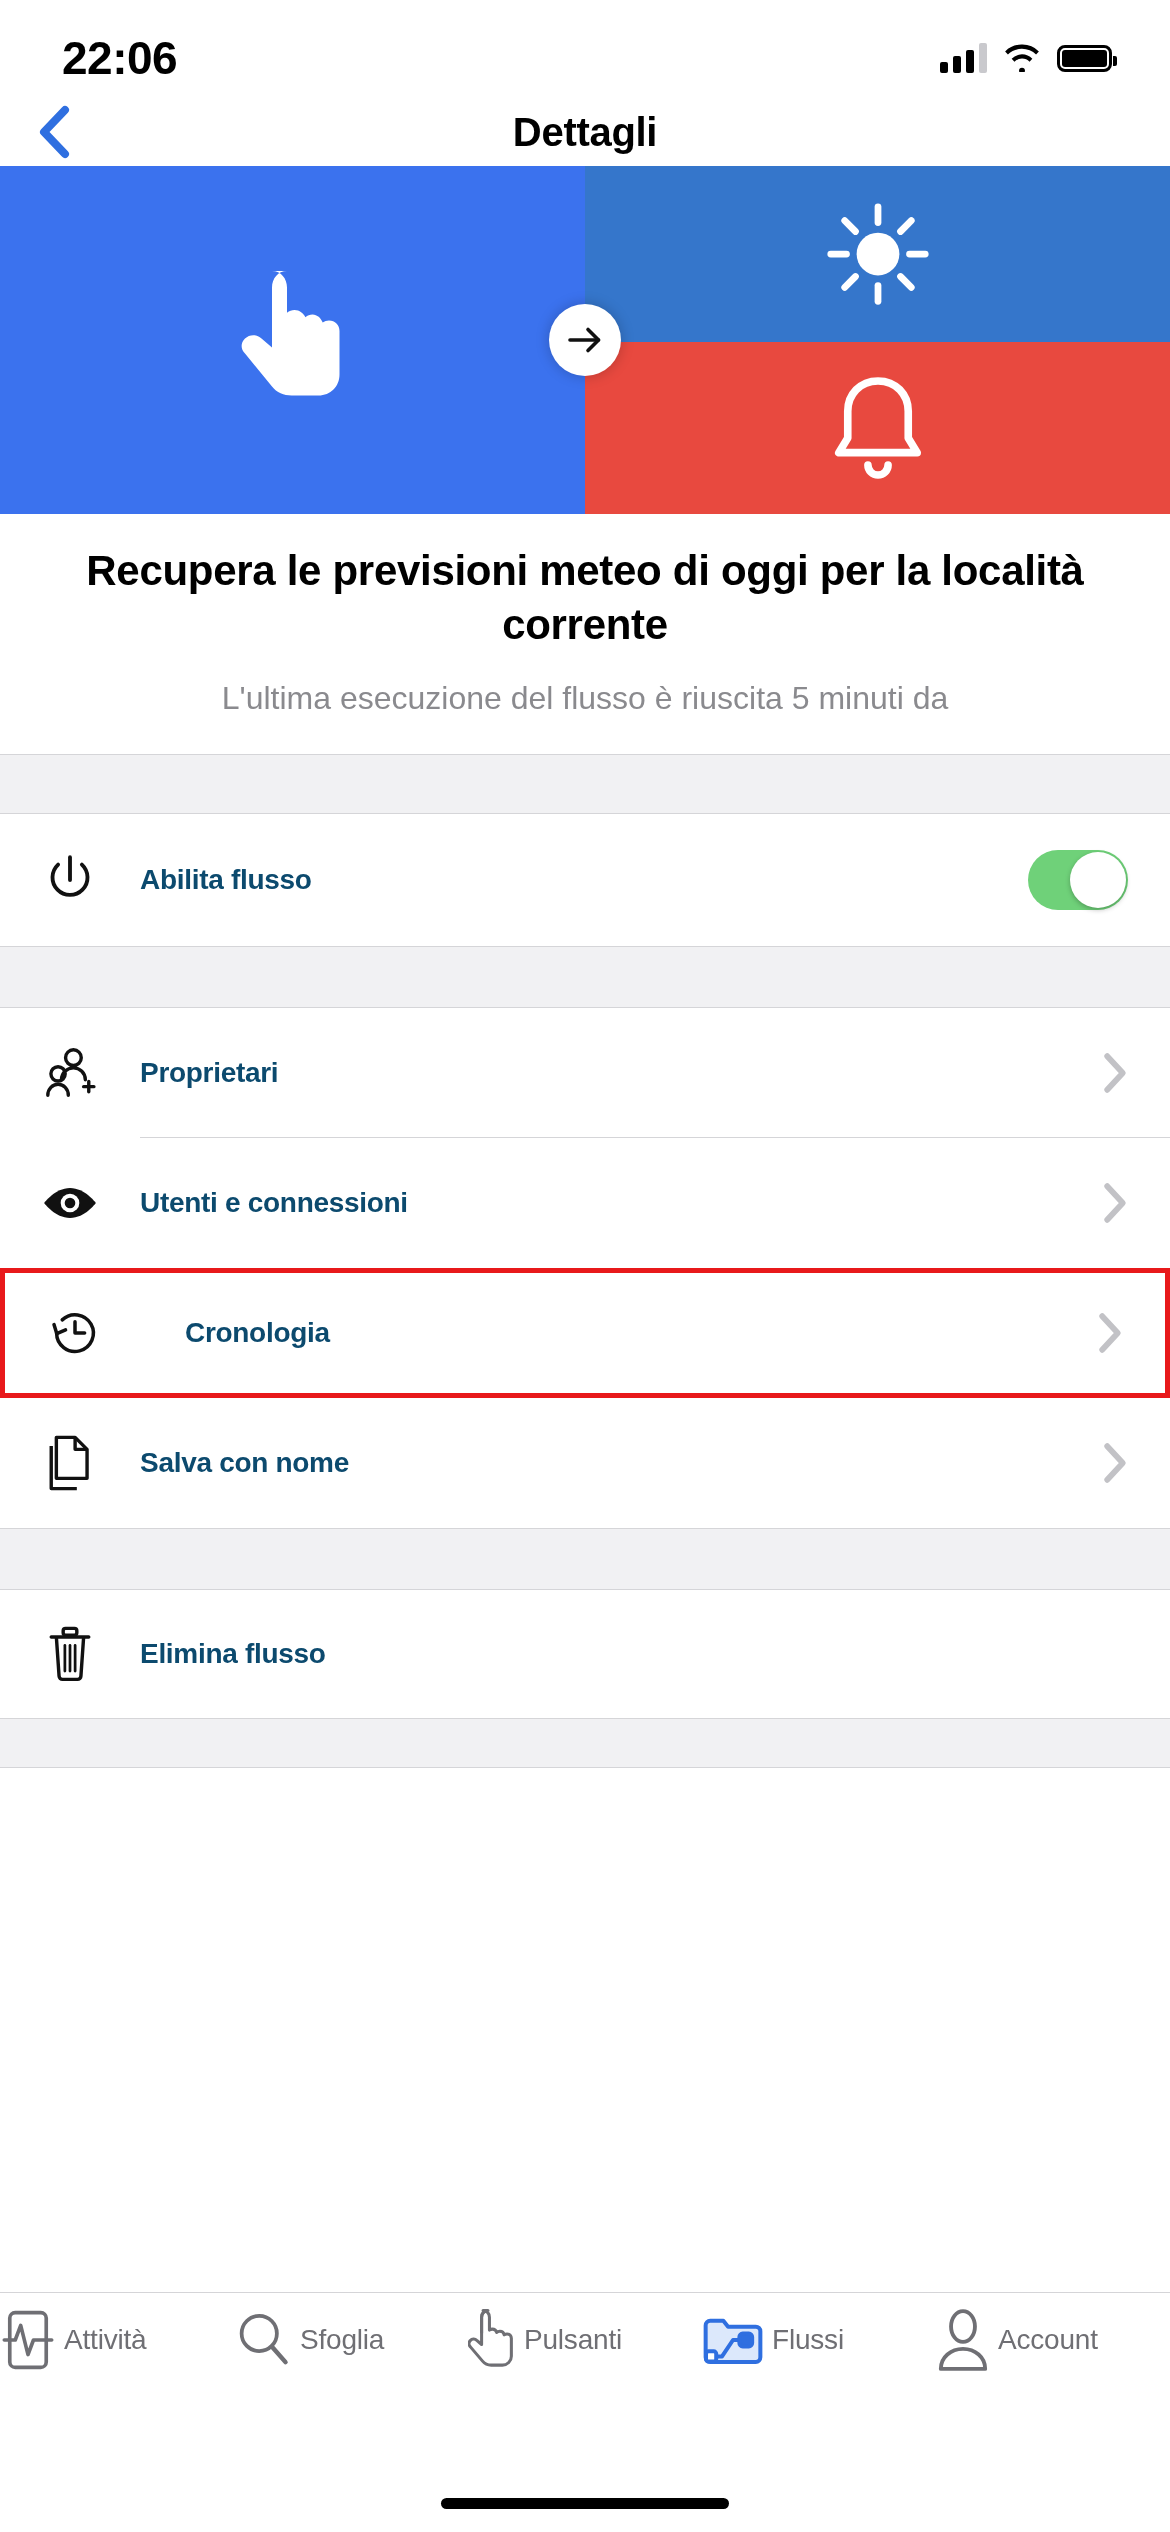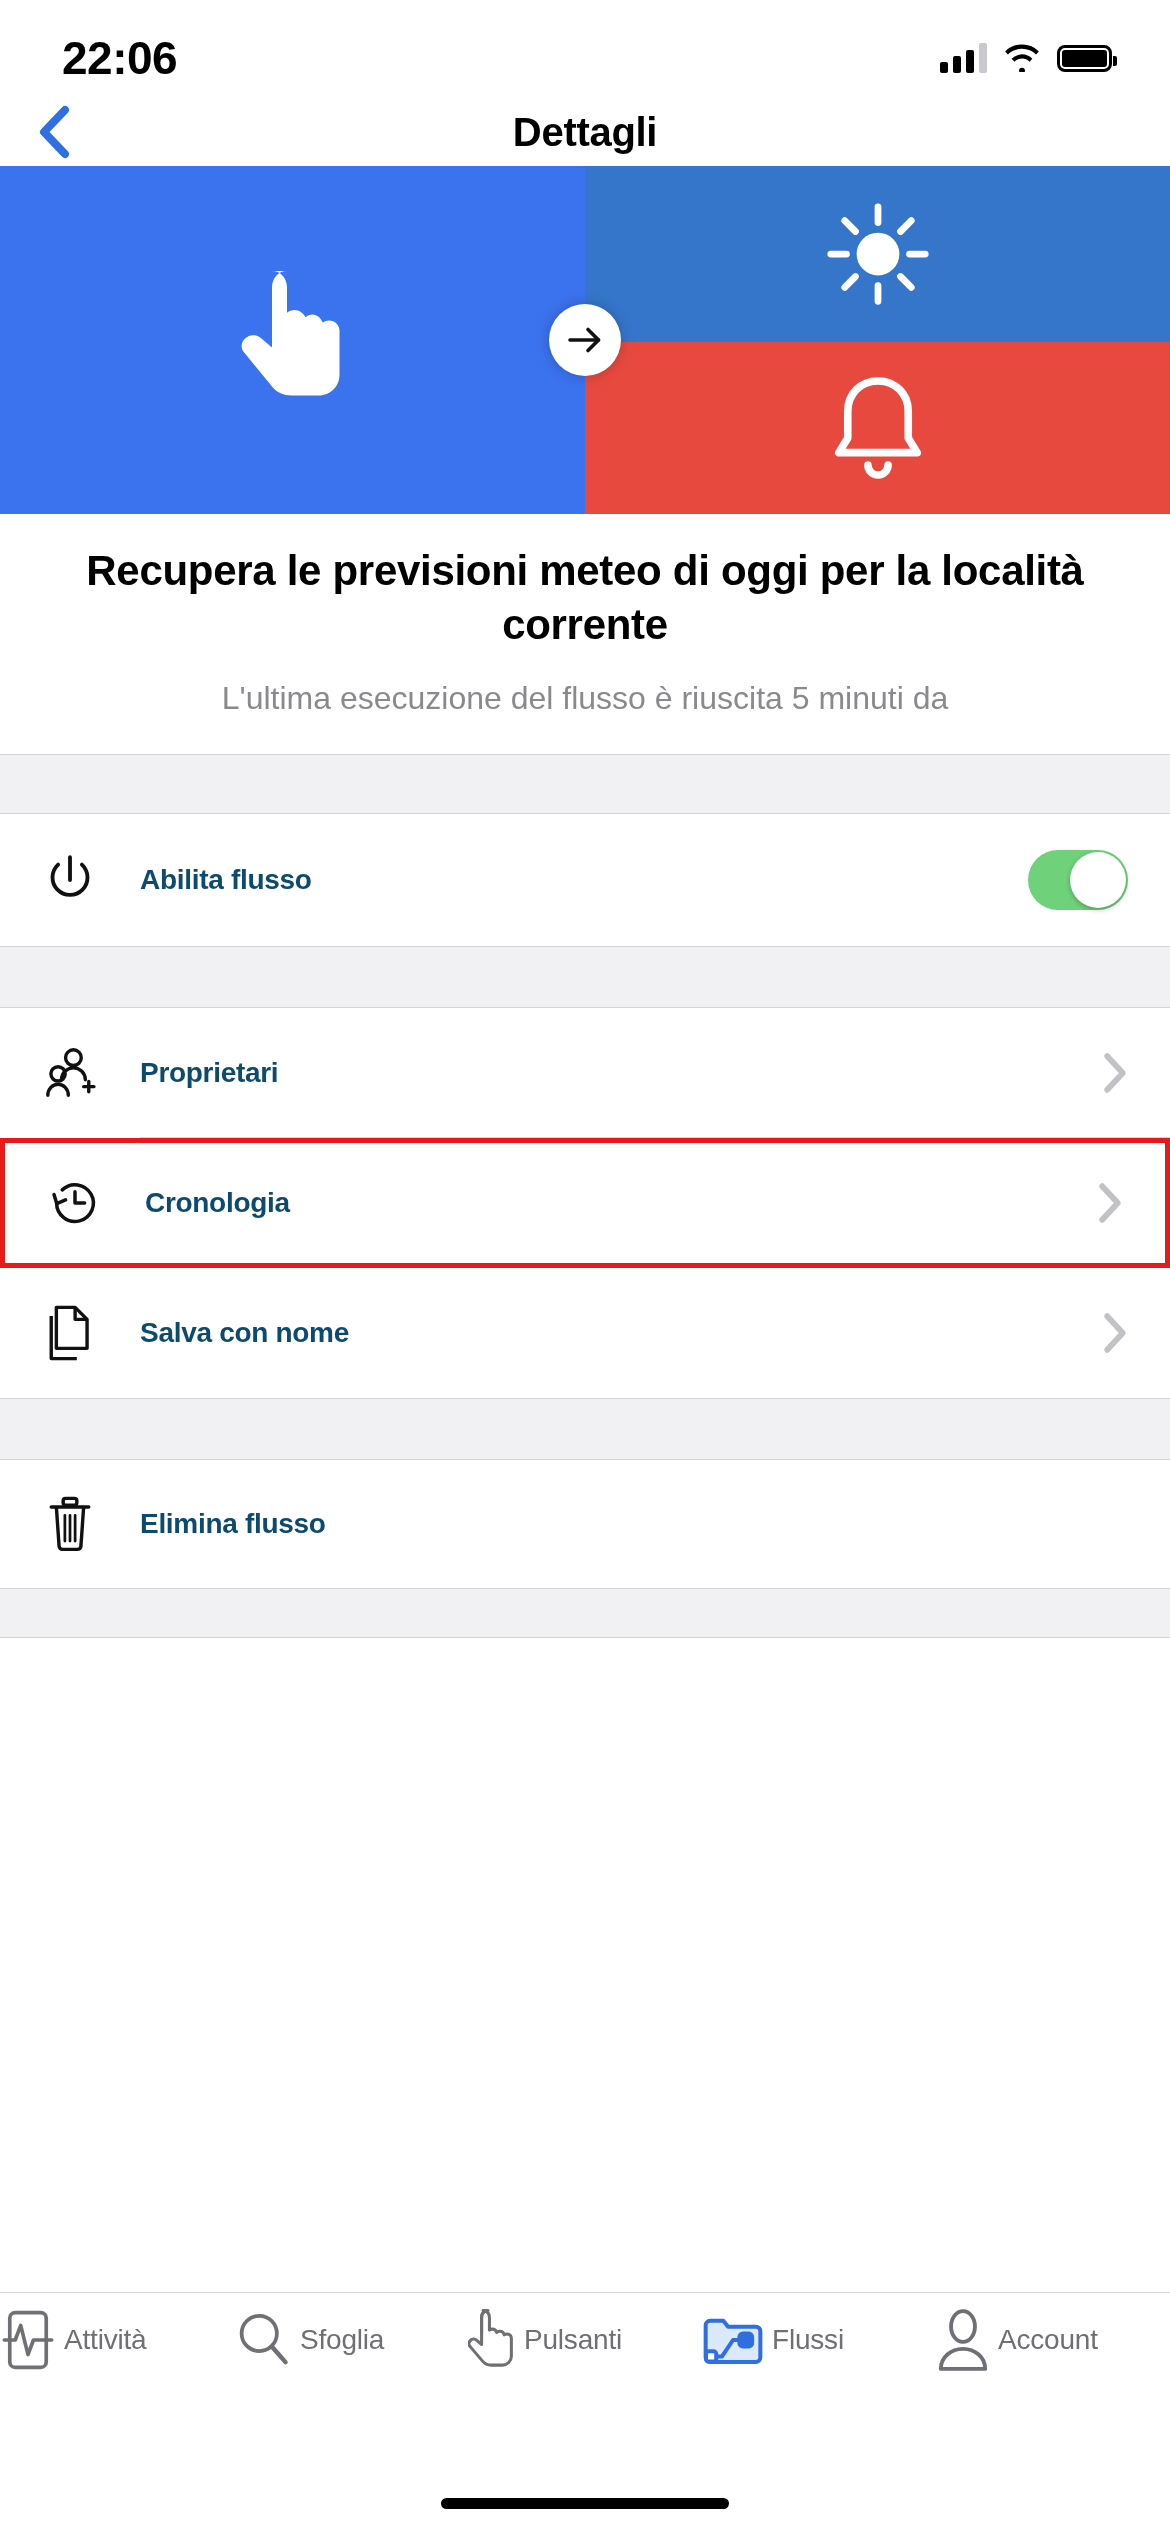--- a/index.html
+++ b/index.html
@@ -160,20 +160,21 @@
   }
   .row .chev { flex: 0 0 auto; display: flex; align-items: center; }
   .row-sep {
     position: absolute;
     left: 140px; right: 0; bottom: 0;
     height: 1px;
     background: #d5d5d8;
   }
   .row.highlight {
     border: 5px solid #e8191b;
+    gap: 40px;
   }
 
   
   .toggle {
     width: 100px; height: 60px;
     border-radius: 30px;
     background: #6fd179;
     position: relative;
     flex: 0 0 100px;
     cursor: pointer;
@@ -337,20 +338,35 @@
       </div>
       <div class="rlabel">Proprietari</div>
       <div class="chev">
         <svg width="26" height="44" viewBox="0 0 20 34">
           <polyline points="4,4 16,17 4,30" fill="none" stroke="#c2c2c6" stroke-width="4.5" stroke-linecap="round" stroke-linejoin="round"></polyline>
         </svg>
       </div>
       <div class="row-sep"></div>
     </div>
 
+    <div class="row">
+      <div class="ricon">
+        <svg width="60" height="44" viewBox="0 0 36 24">
+          <path d="M18 3C9 3 2.5 12 2.5 12S9 21 18 21s15.5-9 15.5-9S27 3 18 3z" fill="#111"></path>
+          <circle cx="18" cy="12" r="5.6" fill="#fff"></circle>
+          <circle cx="18" cy="12" r="3.2" fill="#111"></circle>
+        </svg>
+      </div>
+      <div class="rlabel">Utenti e connessioni</div>
+      <div class="chev">
+        <svg width="26" height="44" viewBox="0 0 20 34">
+          <polyline points="4,4 16,17 4,30" fill="none" stroke="#c2c2c6" stroke-width="4.5" stroke-linecap="round" stroke-linejoin="round"></polyline>
+        </svg>
+      </div>
+    </div>
 
     <div class="row highlight">
       <div class="ricon">
         <svg width="56" height="56" viewBox="0 0 32 32">
           <path d="M5.5 16a10.5 10.5 0 1 0 3.2-7.5" fill="none" stroke="#111" stroke-width="2" stroke-linecap="round"></path>
           <polyline points="4,11.2 5.6,16.4 10.6,14.2" fill="none" stroke="#111" stroke-width="2" stroke-linecap="round" stroke-linejoin="round"></polyline>
           <polyline points="16,9.5 16,16 21.5,16" fill="none" stroke="#111" stroke-width="2" stroke-linecap="round" stroke-linejoin="round"></polyline>
         </svg>
       </div>
       <div class="rlabel">Cronologia</div>

